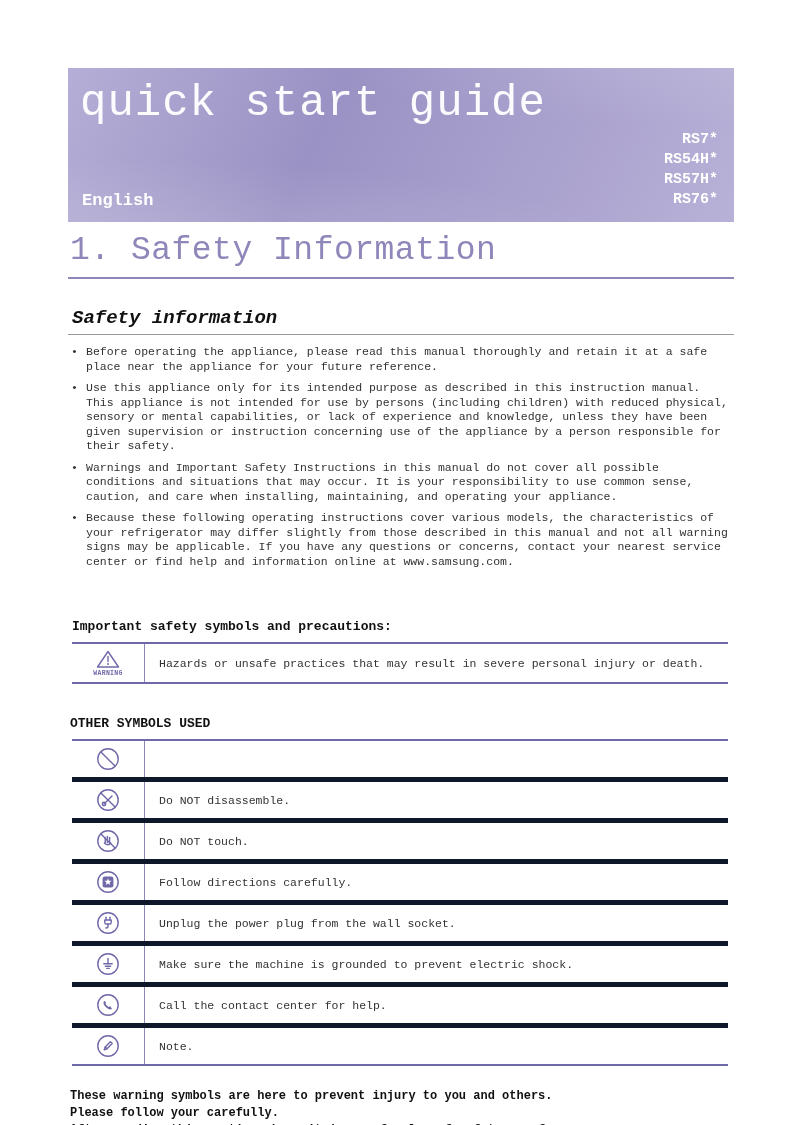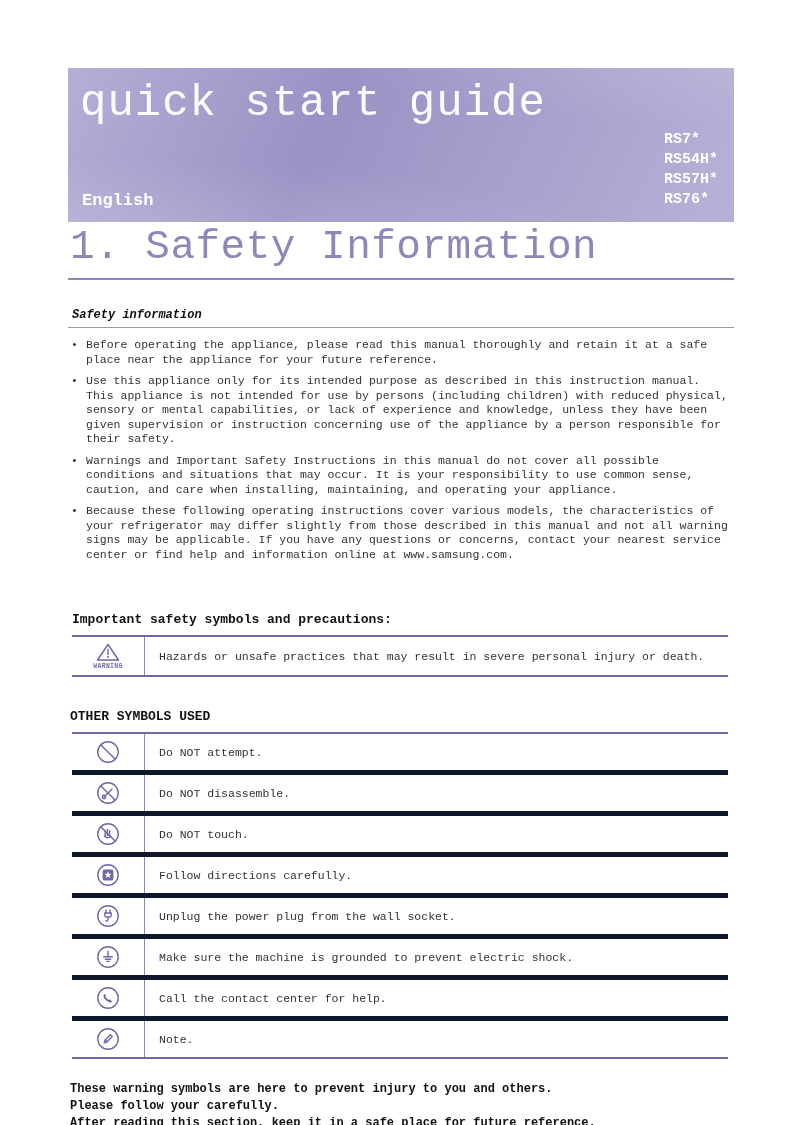--- a/index.html
+++ b/index.html
@@ -16,33 +16,33 @@
       radial-gradient(ellipse 130% 110% at 8% 125%, rgba(255,255,255,0.22), rgba(255,255,255,0) 60%),
       radial-gradient(ellipse 110% 95% at 96% -15%, rgba(255,255,255,0.14), rgba(255,255,255,0) 55%),
       linear-gradient(115deg,#b5aed6 0%,#9a92c4 38%,#a59dcb 62%,#b8b1d7 100%);
   }
   .banner-title{
     position:absolute;left:12px;top:10px;font-size:44px;font-weight:normal;
     letter-spacing:1px;color:rgba(255,255,255,0.96);
   }
   .banner-lang{position:absolute;left:14px;bottom:12px;font-size:17px;font-weight:bold;text-align:center;}
   .banner-models{
-    position:absolute;right:16px;top:62px;
+    position:absolute;right:16px;top:62px;text-align:right;
     font-size:15px;font-weight:bold;line-height:20px;
   }
 
   
   .section-title{
-    margin-top:2px;padding-left:2px;color:#8e87ba;font-size:41px;
+    margin-top:10px;padding-left:2px;color:#8e87ba;font-size:33px;
     font-weight:normal;letter-spacing:0.5px;
   }
   .section-rule{border:none;border-top:2px solid #8d86b9;margin:8px 0 0 0;}
 
   
-  .safety-heading{margin-top:28px;padding-left:4px;font-size:12px;font-weight:bold;font-style:italic;color:#111;}
+  .safety-heading{margin-top:28px;padding-left:4px;font-size:19px;font-weight:bold;font-style:italic;color:#111;}
   .safety-rule{border:none;border-top:1px solid #9a9a9a;margin:5px 0 0 0;}
   .bullets{margin-top:10px;}
   .bullet{display:flex;font-size:11.5px;line-height:14.5px;margin-bottom:7px;color:#333;}
   .bullet .dot{width:15px;padding-left:3px;flex:none;color:#333;}
   .bullet .btxt{flex:1;}
 
   
   .tbl-heading{font-weight:bold;font-size:13px;color:#111;padding-left:4px;}
   .precautions-heading{margin-top:50px;}
   .other-heading{margin-top:32px;padding-left:2px;}
@@ -125,21 +125,20 @@
   <div class="tbl-heading other-heading">OTHER SYMBOLS USED</div>
   <div class="tbl">
 
     <div class="trow">
       <div class="icon-cell">
         <svg class="sym" width="26" height="26" viewBox="0 0 26 26">
           <circle cx="13" cy="13" r="10.2"></circle>
           <line x1="5.9" y1="5.9" x2="20.1" y2="20.1"></line>
         </svg>
       </div>
-      <div class="text-cell">Do NOT attempt.</div>
     </div>
 
     <div class="trow">
       <div class="icon-cell">
         <svg class="sym" width="26" height="26" viewBox="0 0 26 26">
           <circle cx="13" cy="13" r="10.2"></circle>
           <line x1="9" y1="17" x2="17" y2="9"></line>
           <circle cx="9" cy="17" r="1.7"></circle>
           <line x1="5.9" y1="5.9" x2="20.1" y2="20.1"></line>
         </svg>

